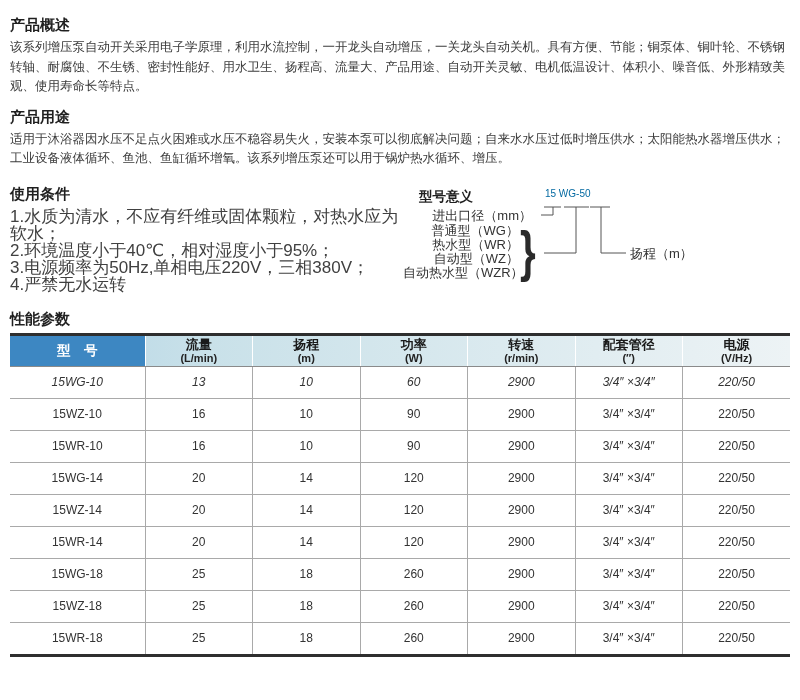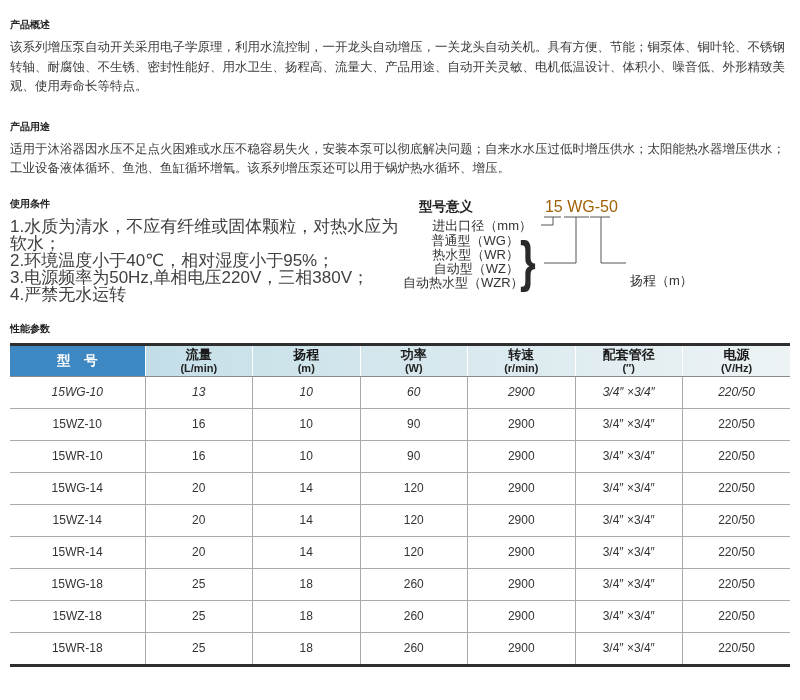--- a/index.html
+++ b/index.html
@@ -2,35 +2,35 @@
 <html><head>
 <meta charset="utf-8">
 <style>
   html,body{margin:0;padding:0;}
   body{
     width:800px;height:700px;background:#ffffff;
     font-family:"Liberation Sans","DejaVu Sans",sans-serif;
     color:#333;overflow:hidden;
   }
   .page{padding:17px 10px 0 10px;width:780px;}
-  .sec-heading{font-size:10px;font-weight:bold;color:#1f1f1f;margin:0;line-height:15px;}
+  .sec-heading{font-size:15px;font-weight:bold;color:#1f1f1f;margin:0;line-height:15px;}
   .body-text{font-size:12.5px;line-height:19.5px;margin:6px 0 0 0;color:#3a3a3a;width:778px;}
-  .sec-usage{margin-top:22px;}
+  .sec-usage{margin-top:12px;}
   .row{display:flex;margin-top:17px;align-items:flex-start;}
   .conditions{width:398px;}
   .cond-list{margin-top:7px;font-size:17px;line-height:17px;color:#404040;}
   
   .diagram{position:relative;width:392px;height:112px;font-size:13px;color:#333;}
   .diagram svg{position:absolute;left:0;top:0;}
   .diag-heading{position:absolute;left:16px;top:2px;font-size:13.5px;font-weight:bold;color:#1f1f1f;text-align:right;}
-  .diag-code{position:absolute;left:142px;top:2px;font-size:16px;color:#a16207;white-space:pre;}
+  .diag-code{position:absolute;left:142px;top:2px;font-size:10px;color:#0369a1;white-space:pre;}
   .diag-inlet{position:absolute;right:258px;top:21px;white-space:nowrap;text-align:right;}
   .diag-types{position:absolute;left:0;top:38px;width:116px;text-align:right;line-height:14px;white-space:nowrap;}
   .diag-brace{position:absolute;left:117px;top:36px;font-size:56px;line-height:58px;font-weight:bold;color:#2a2a2a;transform:scaleX(0.72);transform-origin:left center;}
-  .diag-head-label{position:absolute;left:227px;top:76px;white-space:nowrap;text-align:right;}
+  .diag-head-label{position:absolute;left:227px;top:59px;white-space:nowrap;text-align:right;}
   
   .sec-performance{margin-top:13px;}
   .perf-table{
     border-collapse:collapse;table-layout:fixed;width:780px;margin-top:7px;
     border-top:3px solid #2e2e2e;border-bottom:3px solid #2e2e2e;
   }
   .perf-table thead tr{
     height:32px;
     background:linear-gradient(to right,#c2dde8 135px,#c9e1e9 200px,#edf3f5 100%);
   }

